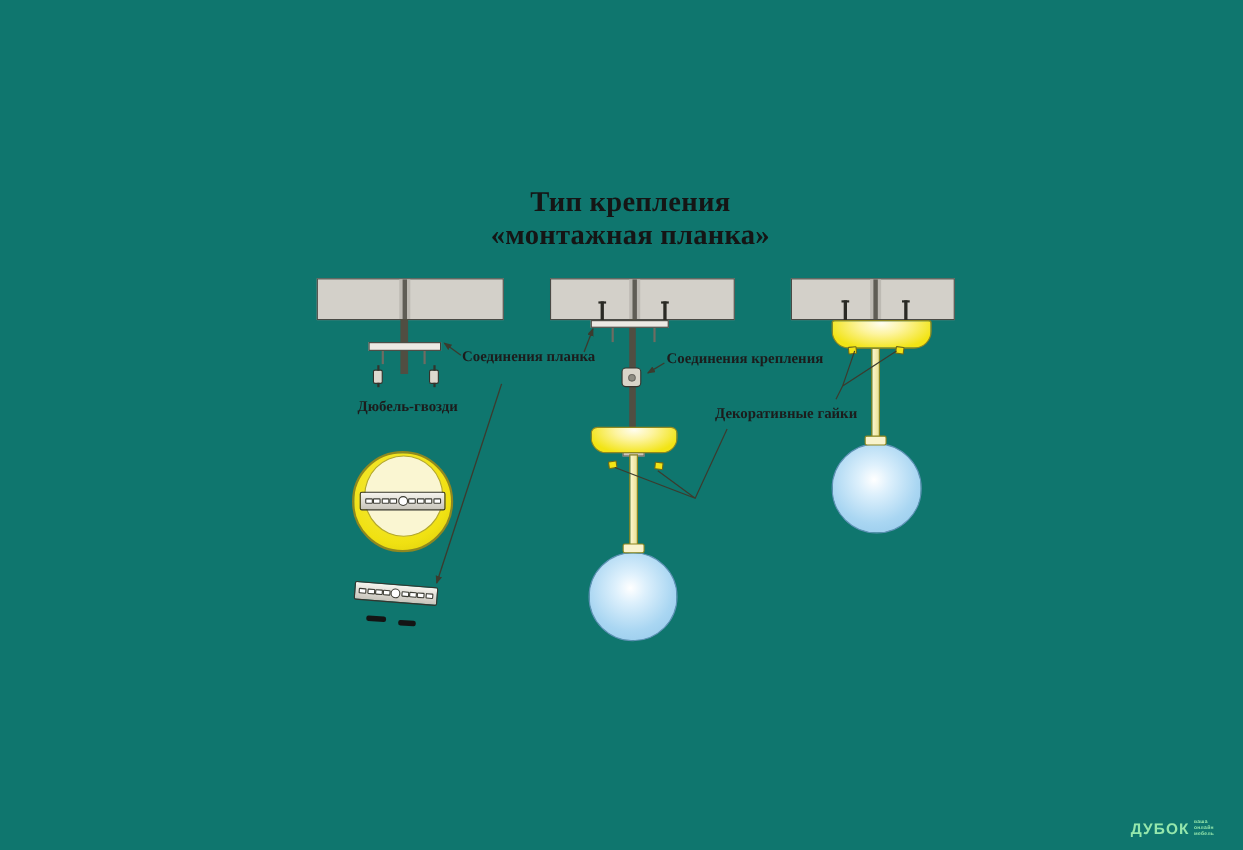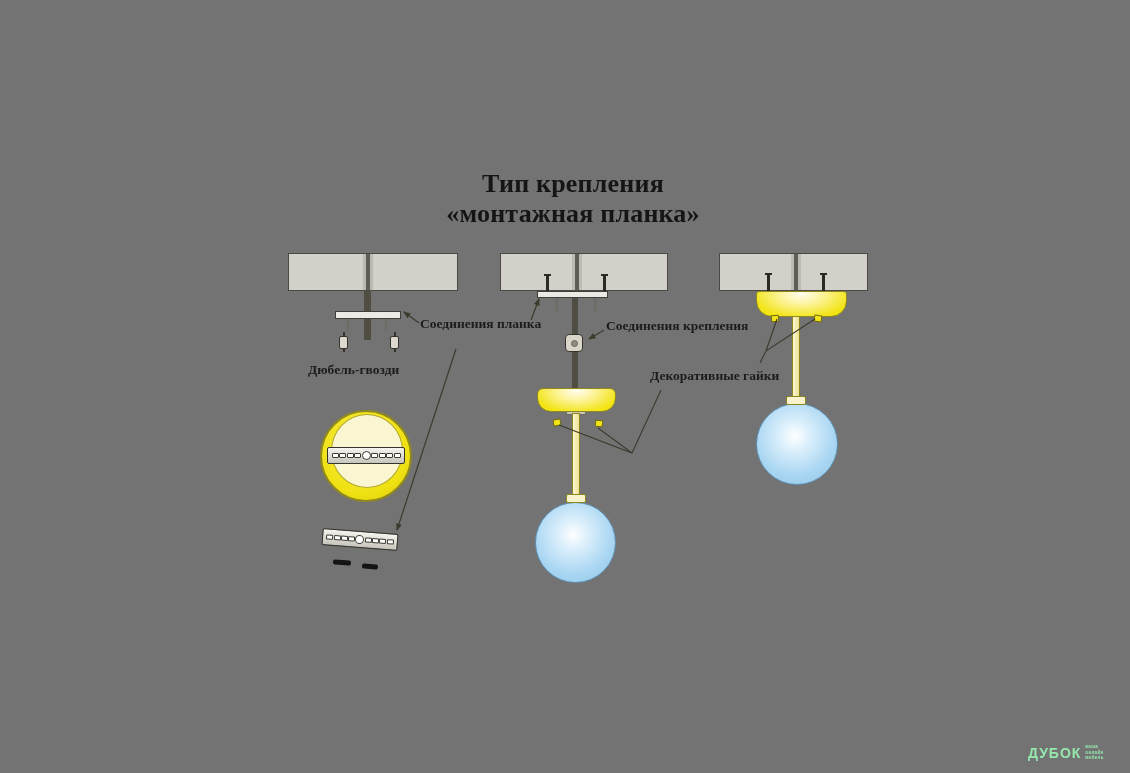--- a/index.html
+++ b/index.html
@@ -5,21 +5,21 @@
   :root{
     --canopy-yellow:#f2e415;
     --pale-yellow:#faf6d2;
     --globe-blue:#a9d6f2;
     --ceiling-gray:#d3d0c9;
     --line-dark:#3b3b2e;
     --watermark-green:#95e7ac;
     --title-text:#151515;
   }
   html,body{margin:0;padding:0;background:#ffffff;}
-  #canvas{position:relative;width:1130px;height:773px;background:#737373;overflow:hidden;
+  #canvas{position:relative;width:1130px;height:773px;background:#0f766e;overflow:hidden;
           font-family:"Liberation Serif", serif;}
   .abs{position:absolute;box-sizing:border-box;}
 
   
   .title{position:absolute;top:169px;left:8px;width:1130px;text-align:center;
          font-family:"Liberation Serif", serif;font-size:26px;font-weight:600;
          line-height:30px;color:var(--title-text);letter-spacing:0.2px;}
 
   
   .lbl{position:absolute;font-family:"Liberation Serif", serif;font-weight:bold;
@@ -94,21 +94,21 @@
     </div>
   </div>
   <div class="abs drod" style="left:364px;top:290px;width:7px;height:50px;"></div>
   <div class="abs flatbar" style="left:335px;top:311px;width:66px;height:8px;z-index:5;"></div>
   <div class="abs pin" style="left:347px;top:319px;width:2px;height:12px;"></div>
   <div class="abs pin" style="left:385px;top:319px;width:2px;height:12px;"></div>
   <div class="abs anchor" style="left:339px;top:336px;"></div>
   <div class="abs anchor" style="left:390px;top:336px;"></div>
 
   <div class="lbl" style="left:420px;top:316px;">Соединения планка</div>
-  <div class="lbl" style="left:308px;top:362px;">Дюбель-гвозди</div>
+  <div class="lbl" style="left:325px;top:362px;">Дюбель-гвозди</div>
 
   <div class="abs ring-outer" style="left:320px;top:410px;width:92px;height:92px;"></div>
   <div class="abs ring-inner" style="left:331px;top:414px;width:72px;height:74px;"></div>
   <div class="slot-bar" style="left:327px;top:447px;width:78px;height:17px;z-index:6;">
     <span class="slot"></span>
     <span class="slot"></span>
     <span class="slot"></span>
     <span class="slot"></span>
     <span class="slot-hole"></span>
     <span class="slot"></span>

